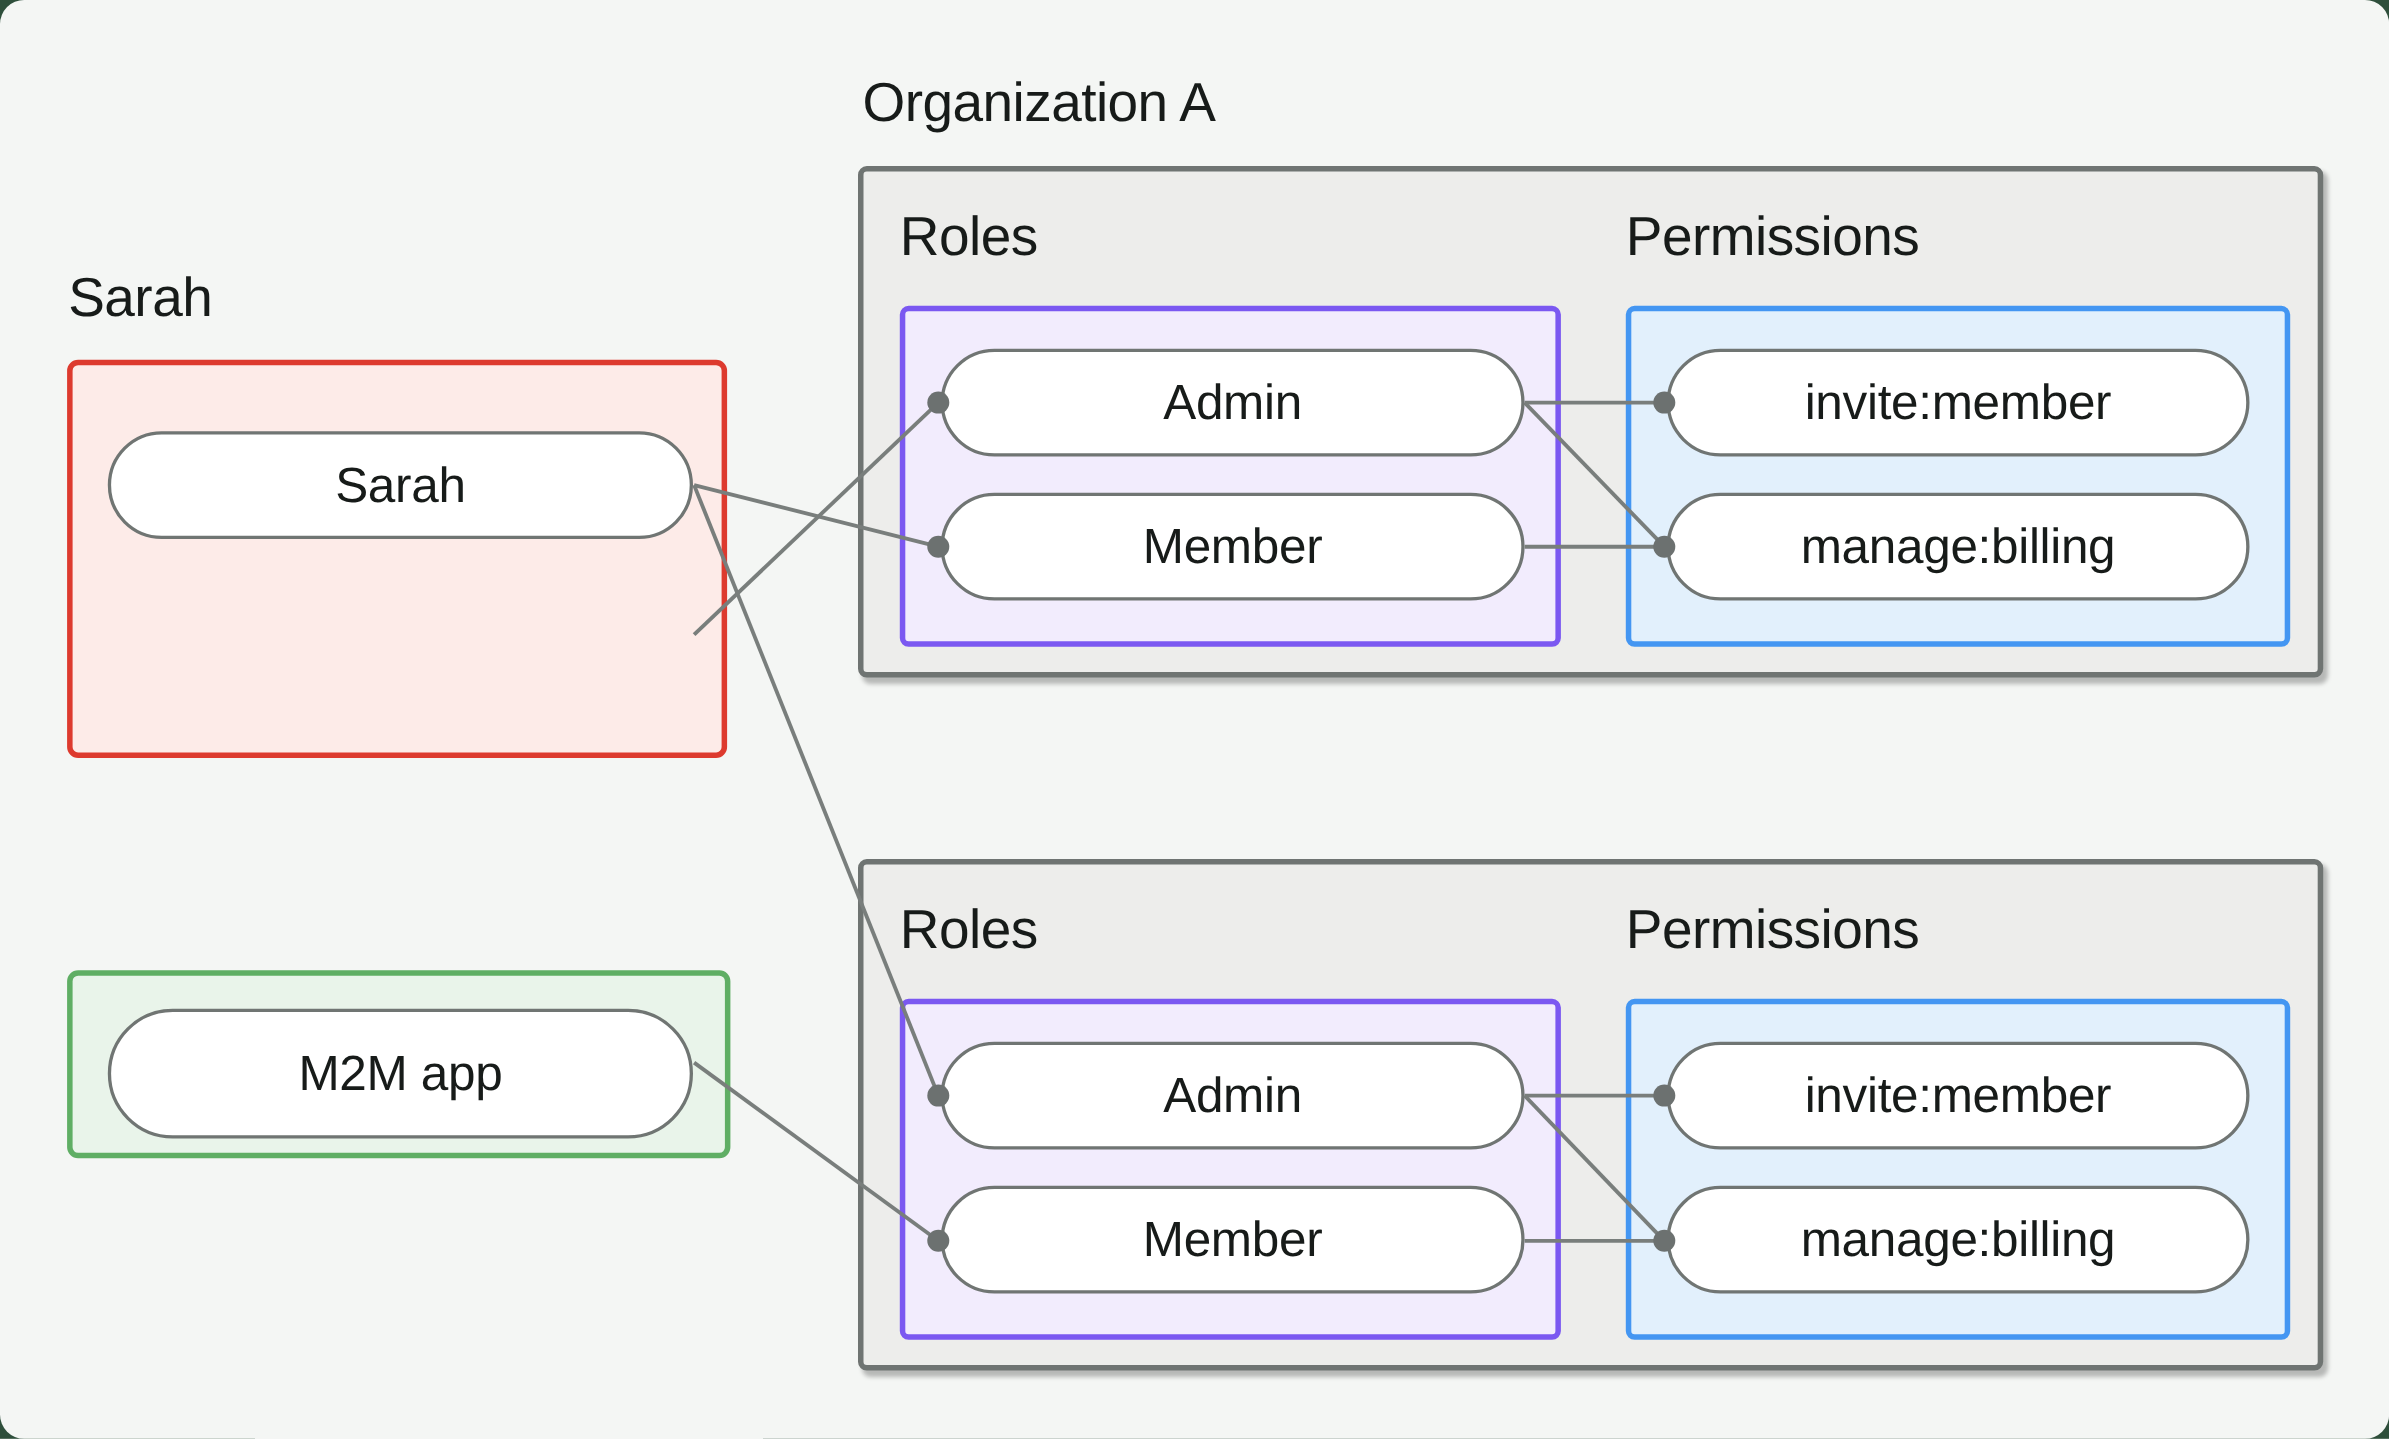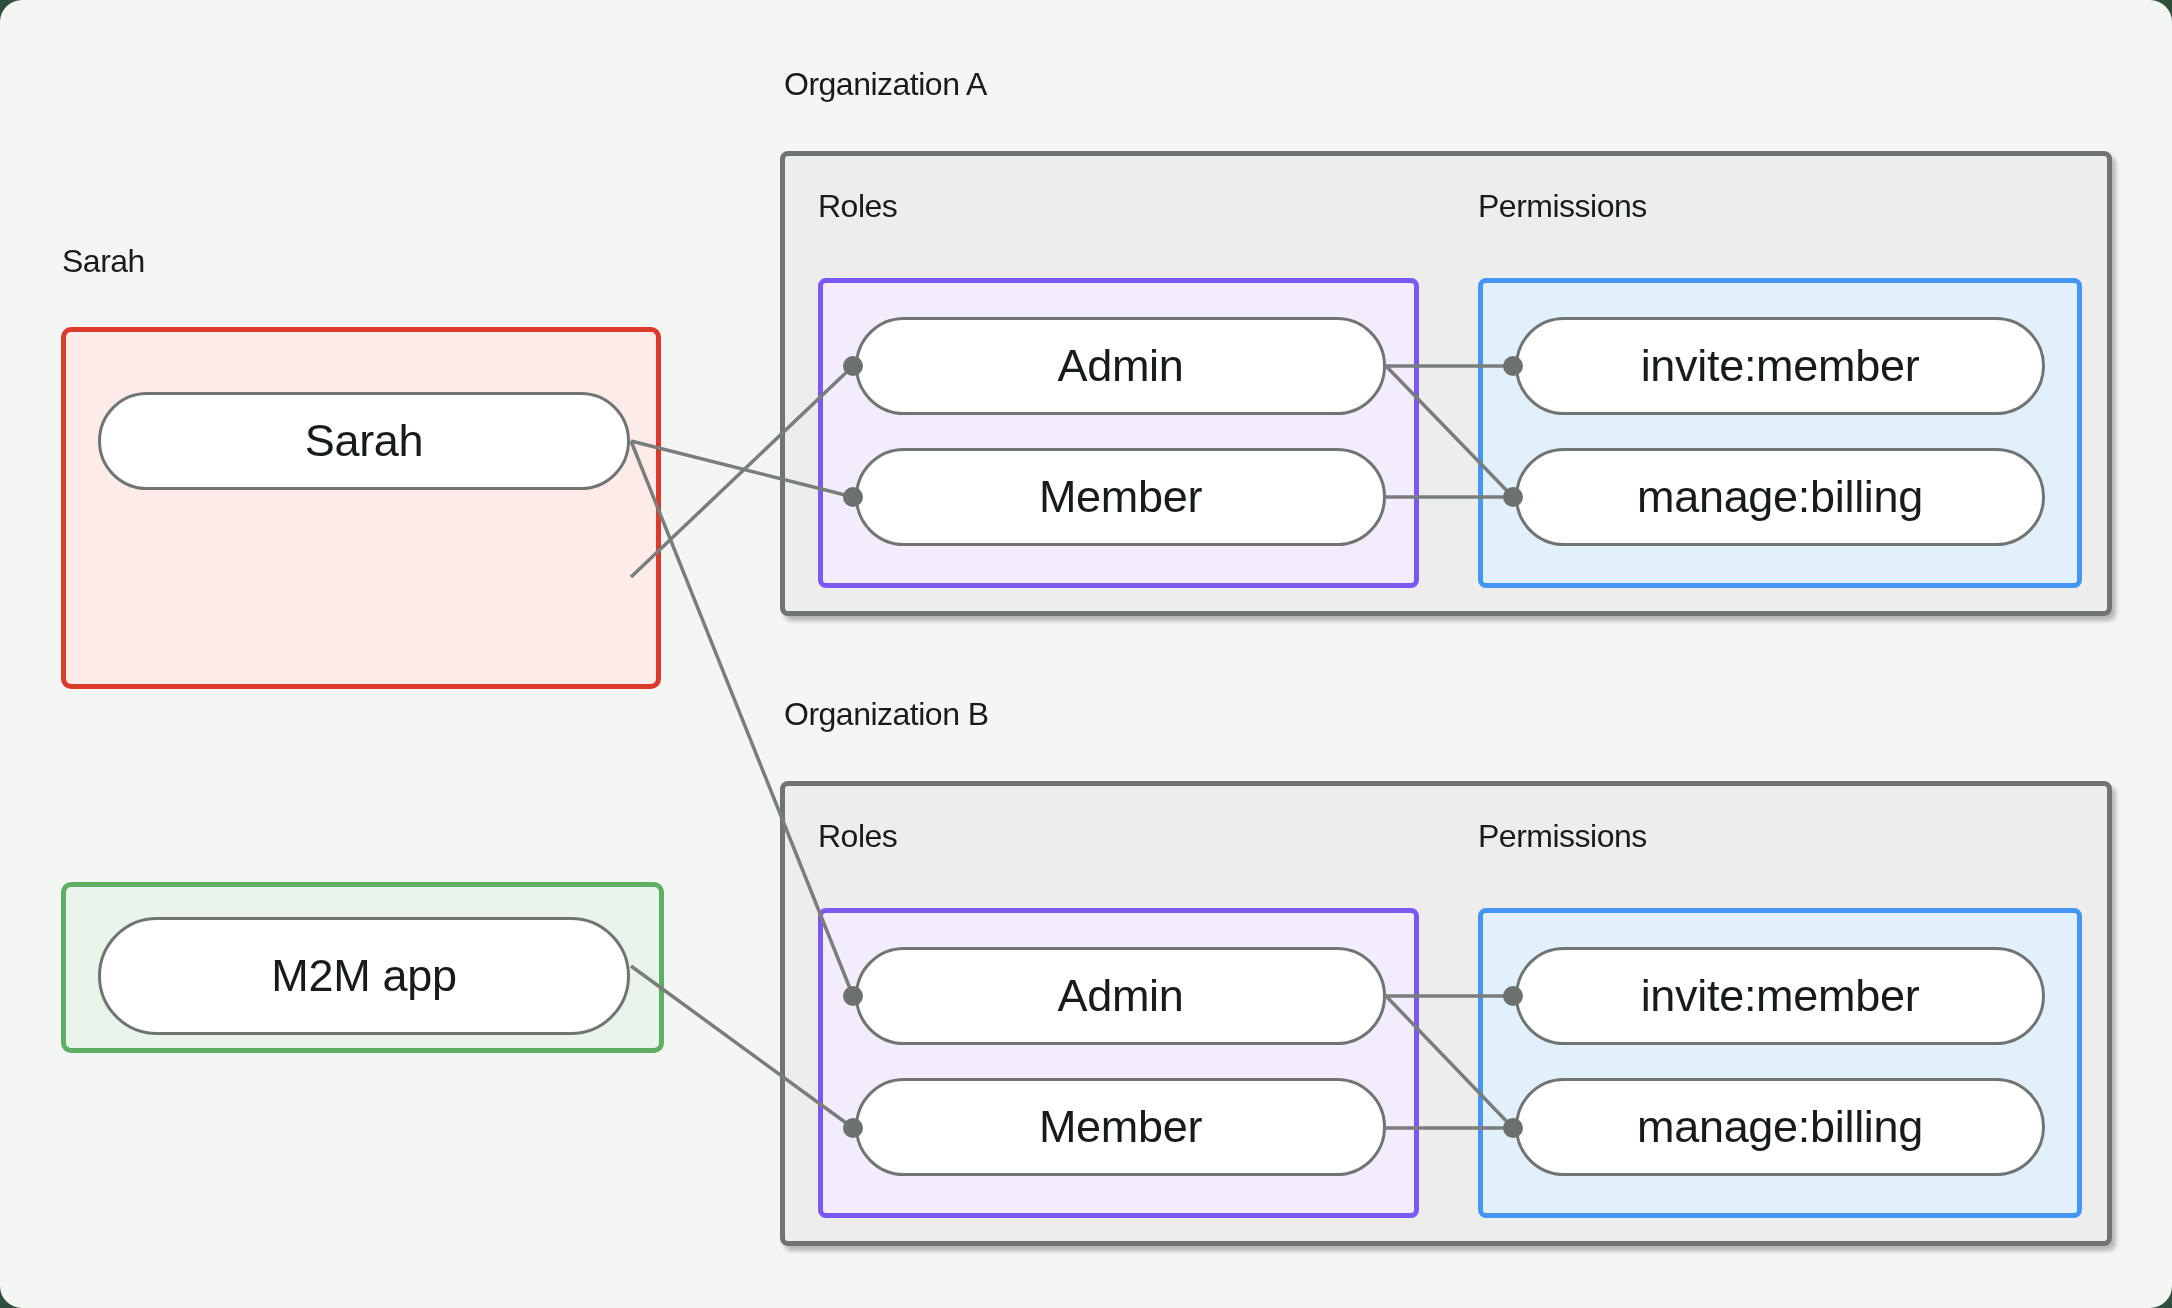--- a/index.html
+++ b/index.html
@@ -9,21 +9,21 @@
     font-family:"Liberation Sans","DejaVu Sans",sans-serif;
     overflow:hidden;position:relative;
   }
   .card{
     position:absolute;inset:0;
     background:var(--card-bg,#f4f6f4);
     border-radius:22px;
   }
   .hlabel{
     position:absolute;
-    font-size:32px;line-height:1;letter-spacing:-0.5px;
+    font-size:50px;line-height:1;letter-spacing:-0.5px;
     color:var(--text,#171b19);
     white-space:nowrap;
   }
   .gbox{position:absolute;border-radius:10px;box-sizing:border-box;}
   .gbox.users{background:var(--users-bg);border:5px solid var(--users-border);}
   .gbox.m2m{background:var(--m2m-bg);border:5px solid var(--m2m-border);}
   .gbox.org{
     background:var(--org-bg);border:5px solid var(--org-border);
     border-radius:8px;
     box-shadow:4px 5px 4px rgba(0,0,0,0.25);
@@ -69,21 +69,20 @@
   </div>
   <div class="hlabel" style="left:1478px;top:190px">Permissions</div>
   <div class="gbox perms" style="left:1478px;top:278px;width:604px;height:310px"></div>
   <div class="pill" style="left:1515px;top:317px;width:530px;height:98px">
     <span>invite:member</span>
   </div>
   <div class="pill" style="left:1515px;top:448px;width:530px;height:98px">
     <span>manage:billing</span>
   </div>
 
-  <div class="hlabel" style="left:784px;top:698px">Organization B</div>
   <div class="gbox org" style="left:780px;top:781px;width:1332px;height:465px"></div>
   <div class="hlabel" style="left:818px;top:820px">Roles</div>
   <div class="gbox roles" style="left:818px;top:908px;width:601px;height:310px"></div>
   <div class="pill" style="left:855px;top:947px;width:531px;height:98px">
     <span>Admin</span>
   </div>
   <div class="pill" style="left:855px;top:1078px;width:531px;height:98px">
     <span>Member</span>
   </div>
   <div class="hlabel" style="left:1478px;top:820px">Permissions</div>

